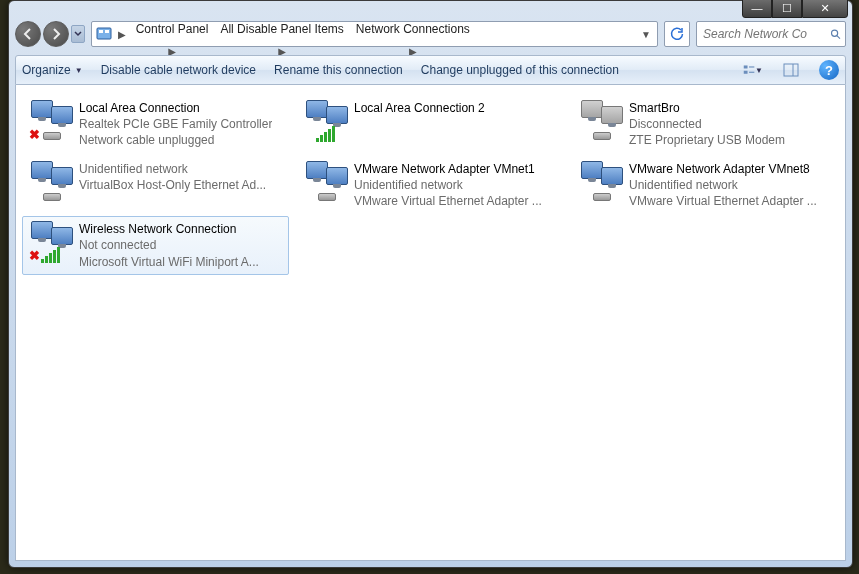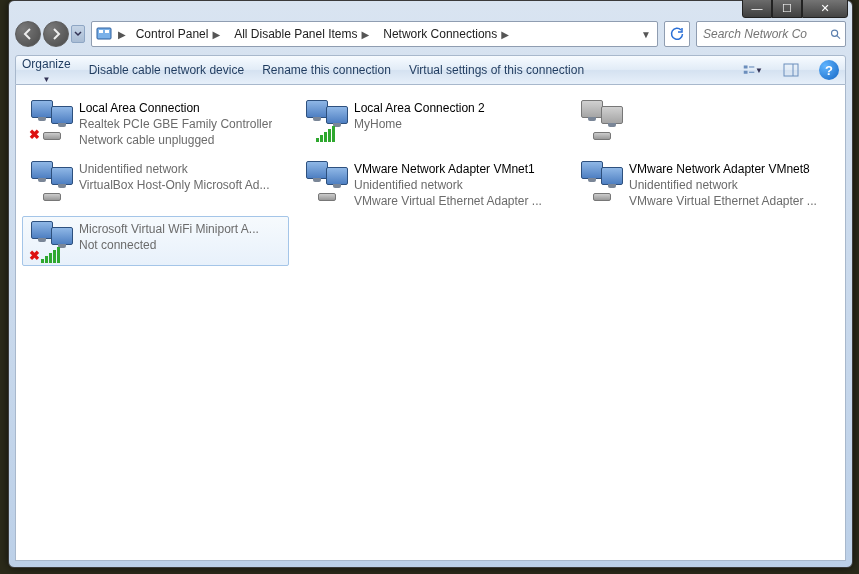--- a/index.html
+++ b/index.html
@@ -61,41 +61,41 @@
     height:26px;
     background:#fff;
     border:1px solid #8f9db1;
     border-radius:2px;
     display:flex;
     align-items:center;
     padding:0 4px;
     gap:4px;
   }
   .crumb-icon{width:16px;height:16px;display:inline-flex;align-items:center;justify-content:center;}
-  .crumb{display:flex;align-items:center;gap:2px;height:100%;padding:0 4px;color:#222;}
+  .crumb{display:flex;align-items:center;gap:10px;height:100%;padding:0 4px;color:#222;flex-direction:column;}
   .crumb-sep{color:#555;font-size:10px;padding:0 2px;}
   .refresh-box{width:26px;height:26px;background:#fff;border:1px solid #8f9db1;border-radius:2px;display:flex;align-items:center;justify-content:center;color:#2a6fd6;}
   .searchbox{
     width:150px;height:26px;background:#fff;border:1px solid #8f9db1;border-radius:2px;
     display:flex;align-items:center;padding:0 4px;color:#888;gap:21px;
   }
   .searchbox input{border:none;outline:none;width:100%;font-style:italic;color:#888;font-size:12px;font-family:inherit;}
   
   .toolbar{
     height:30px;
     margin: 0 6px;
     background:linear-gradient(#f7fbff,#e2ecf7 48%,#d5e2f1 52%,#e7f0fa);
     border:1px solid #a8b8cc;
     border-radius:3px 3px 0 0;
     display:flex;align-items:center;
     padding:0 6px;
     gap:18px;
     color:#1f3b5f;
   }
-  .tb-item{display:flex;align-items:center;gap:4px;cursor:default;flex-direction:column;}
+  .tb-item{display:flex;align-items:center;gap:4px;cursor:default;}
   .tb-drop{font-size:8px;color:#335;}
   .tb-spacer{flex:1;}
   .tb-icon{width:20px;height:20px;display:flex;align-items:center;justify-content:center;color:#33547d;}
   .tb-help{width:20px;height:20px;border-radius:50%;background:radial-gradient(circle at 30% 30%,#5fb4ff,#1566c4);color:#fff;display:flex;align-items:center;justify-content:center;font-weight:bold;font-size:13px;}
   
   .content{
     flex:1;
     margin:0 6px 6px 6px;
     background:#fff;
     border:1px solid #a8b8cc;
@@ -209,21 +209,21 @@
     </div>
   </div>
 
   <div class="toolbar">
     <div class="tb-item">
         <span>Organize</span>
         <span class="tb-drop">▼</span>
       </div>
     <div class="tb-item">Disable cable network device</div>
     <div class="tb-item">Rename this connection</div>
-    <div class="tb-item">Virtual settings of this connection</div>
+    <div class="tb-item">Change unplugged of this connection</div>
     <div class="tb-spacer"></div>
     <div class="tb-icon">
       <svg width="16" height="16" viewBox="0 0 16 16">
           <rect x="1" y="2" width="5" height="4" fill="#6b8ebc"></rect>
           <rect x="1" y="9" width="5" height="4" fill="#6b8ebc"></rect>
           <line x1="8" y1="4" x2="15" y2="4" stroke="#6b8ebc" stroke-width="1.5"></line>
           <line x1="8" y1="11" x2="15" y2="11" stroke="#6b8ebc" stroke-width="1.5"></line>
         </svg>
       <span class="tb-drop">▼</span>
     </div>
@@ -262,43 +262,47 @@
             <div class="bars">
               <span class="b1"></span>
               <span class="b2"></span>
               <span class="b3"></span>
               <span class="b4"></span>
               <span class="b5"></span>
             </div>
           </div>
           <div class="item-text">
             <span class="item-title">Local Area Connection 2</span>
-            <span class="item-line">MyHome</span>
           </div>
         </div>
         <div class="item">
           <div class="item-icon">
             <div class="monitors">
               <div class="mon m1 off"></div>
               <div class="mon m2 off"></div>
             </div>
             <div class="plug"></div>
           </div>
+          <div class="item-text">
+            <span class="item-title">SmartBro</span>
+            <span class="item-line">Disconnected</span>
+            <span class="item-line">ZTE Proprietary USB Modem</span>
+          </div>
         </div>
         <div class="item">
           <div class="item-icon">
             <div class="monitors">
               <div class="mon m1"></div>
               <div class="mon m2"></div>
             </div>
             <div class="plug"></div>
           </div>
           <div class="item-text">
             <span class="item-line">Unidentified network</span>
-            <span class="item-line">VirtualBox Host-Only Microsoft Ad...</span>
+            <span class="item-line">VirtualBox Host-Only Ethernet Ad...</span>
           </div>
         </div>
         <div class="item">
           <div class="item-icon">
             <div class="monitors">
               <div class="mon m1"></div>
               <div class="mon m2"></div>
             </div>
             <div class="plug"></div>
           </div>
@@ -331,20 +335,21 @@
             <span class="xmark">✖</span>
             <div class="bars">
               <span class="b1"></span>
               <span class="b2"></span>
               <span class="b3"></span>
               <span class="b4"></span>
               <span class="b5"></span>
             </div>
           </div>
           <div class="item-text">
+            <span class="item-title">Wireless Network Connection</span>
+            <span class="item-line">Not connected</span>
             <span class="item-line">Microsoft Virtual WiFi Miniport A...</span>
-            <span class="item-line">Not connected</span>
           </div>
         </div>
       </div>
   </div>
 
 </div>
 
 </body></html>

